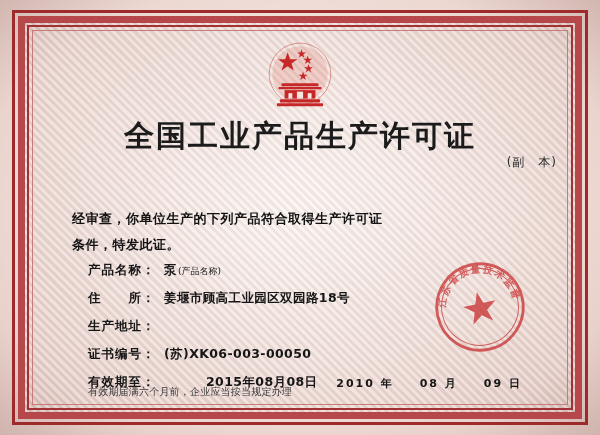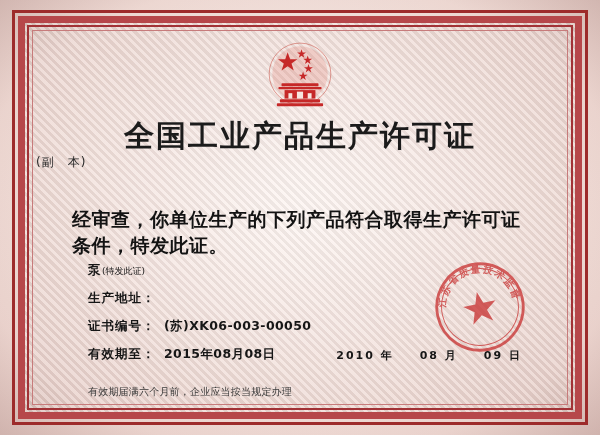--- a/index.html
+++ b/index.html
@@ -109,42 +109,42 @@
     font-size: 30px;
     font-weight: bold;
     letter-spacing: 2px;
     color: #1b1b1b;
     white-space: nowrap;
   }
   .subtitle {
     position: absolute;
     top: 120px;
     left: 0;
-    right: 0;
-    text-align: left;
+    right: 7px;
+    text-align: right;
     font-size: 12px;
     color: #2a2a2a;
     letter-spacing: 1px;
   }
 
   .company {
     position: absolute;
     top: 150px;
     left: 52px;
     font-size: 13.5px;
     font-weight: bold;
     color: #1a1a1a;
   }
 
   .statement {
     position: absolute;
     top: 172px;
     left: 36px;
     right: 20px;
-    font-size: 19px;
+    font-size: 13px;
     font-weight: bold;
     color: #131313;
     line-height: 26px;
     letter-spacing: 0.5px;
   }
   .statement .line2 {
     display: block;
   }
 
   .fields {
@@ -175,20 +175,21 @@
     font-size: 9px;
     margin-left: 1px;
   }
 
   .valid-row {
     display: flex;
     align-items: baseline;
     margin-bottom: 4px;
     font-weight: bold;
     position: relative;
+    gap: 42px;
   }
   .issue-date {
     position: absolute;
     right: 16px;
     bottom: 0;
     font-size: 11px;
     font-weight: bold;
     letter-spacing: 2px;
     color: #161616;
     white-space: nowrap;
@@ -260,24 +261,29 @@
 
 
     <div class="statement">
       <span>经审查，你单位生产的下列产品符合取得生产许可证</span>
       <span class="line2">条件，特发此证。</span>
     </div>
 
     <div class="fields">
 
       <div class="field-row">
+        <span class="field-label">产品名称：</span>
         <span class="field-value">泵</span>
-        <span class="field-note">(特发此证)</span>
-      </div>
-
+        <span class="field-note">(产品名称)</span>
+      </div>
+
+      <div class="field-row">
+        <span class="field-label">住　　所：</span>
+        <span class="field-value">姜堰市顾高工业园区双园路18号</span>
+      </div>
 
       <div class="field-row">
         <span class="field-label">生产地址：</span>
       </div>
 
       <div class="field-row">
         <span class="field-label">证书编号：</span>
         <span class="field-value">(苏)XK06-003-00050</span>
       </div>
 

